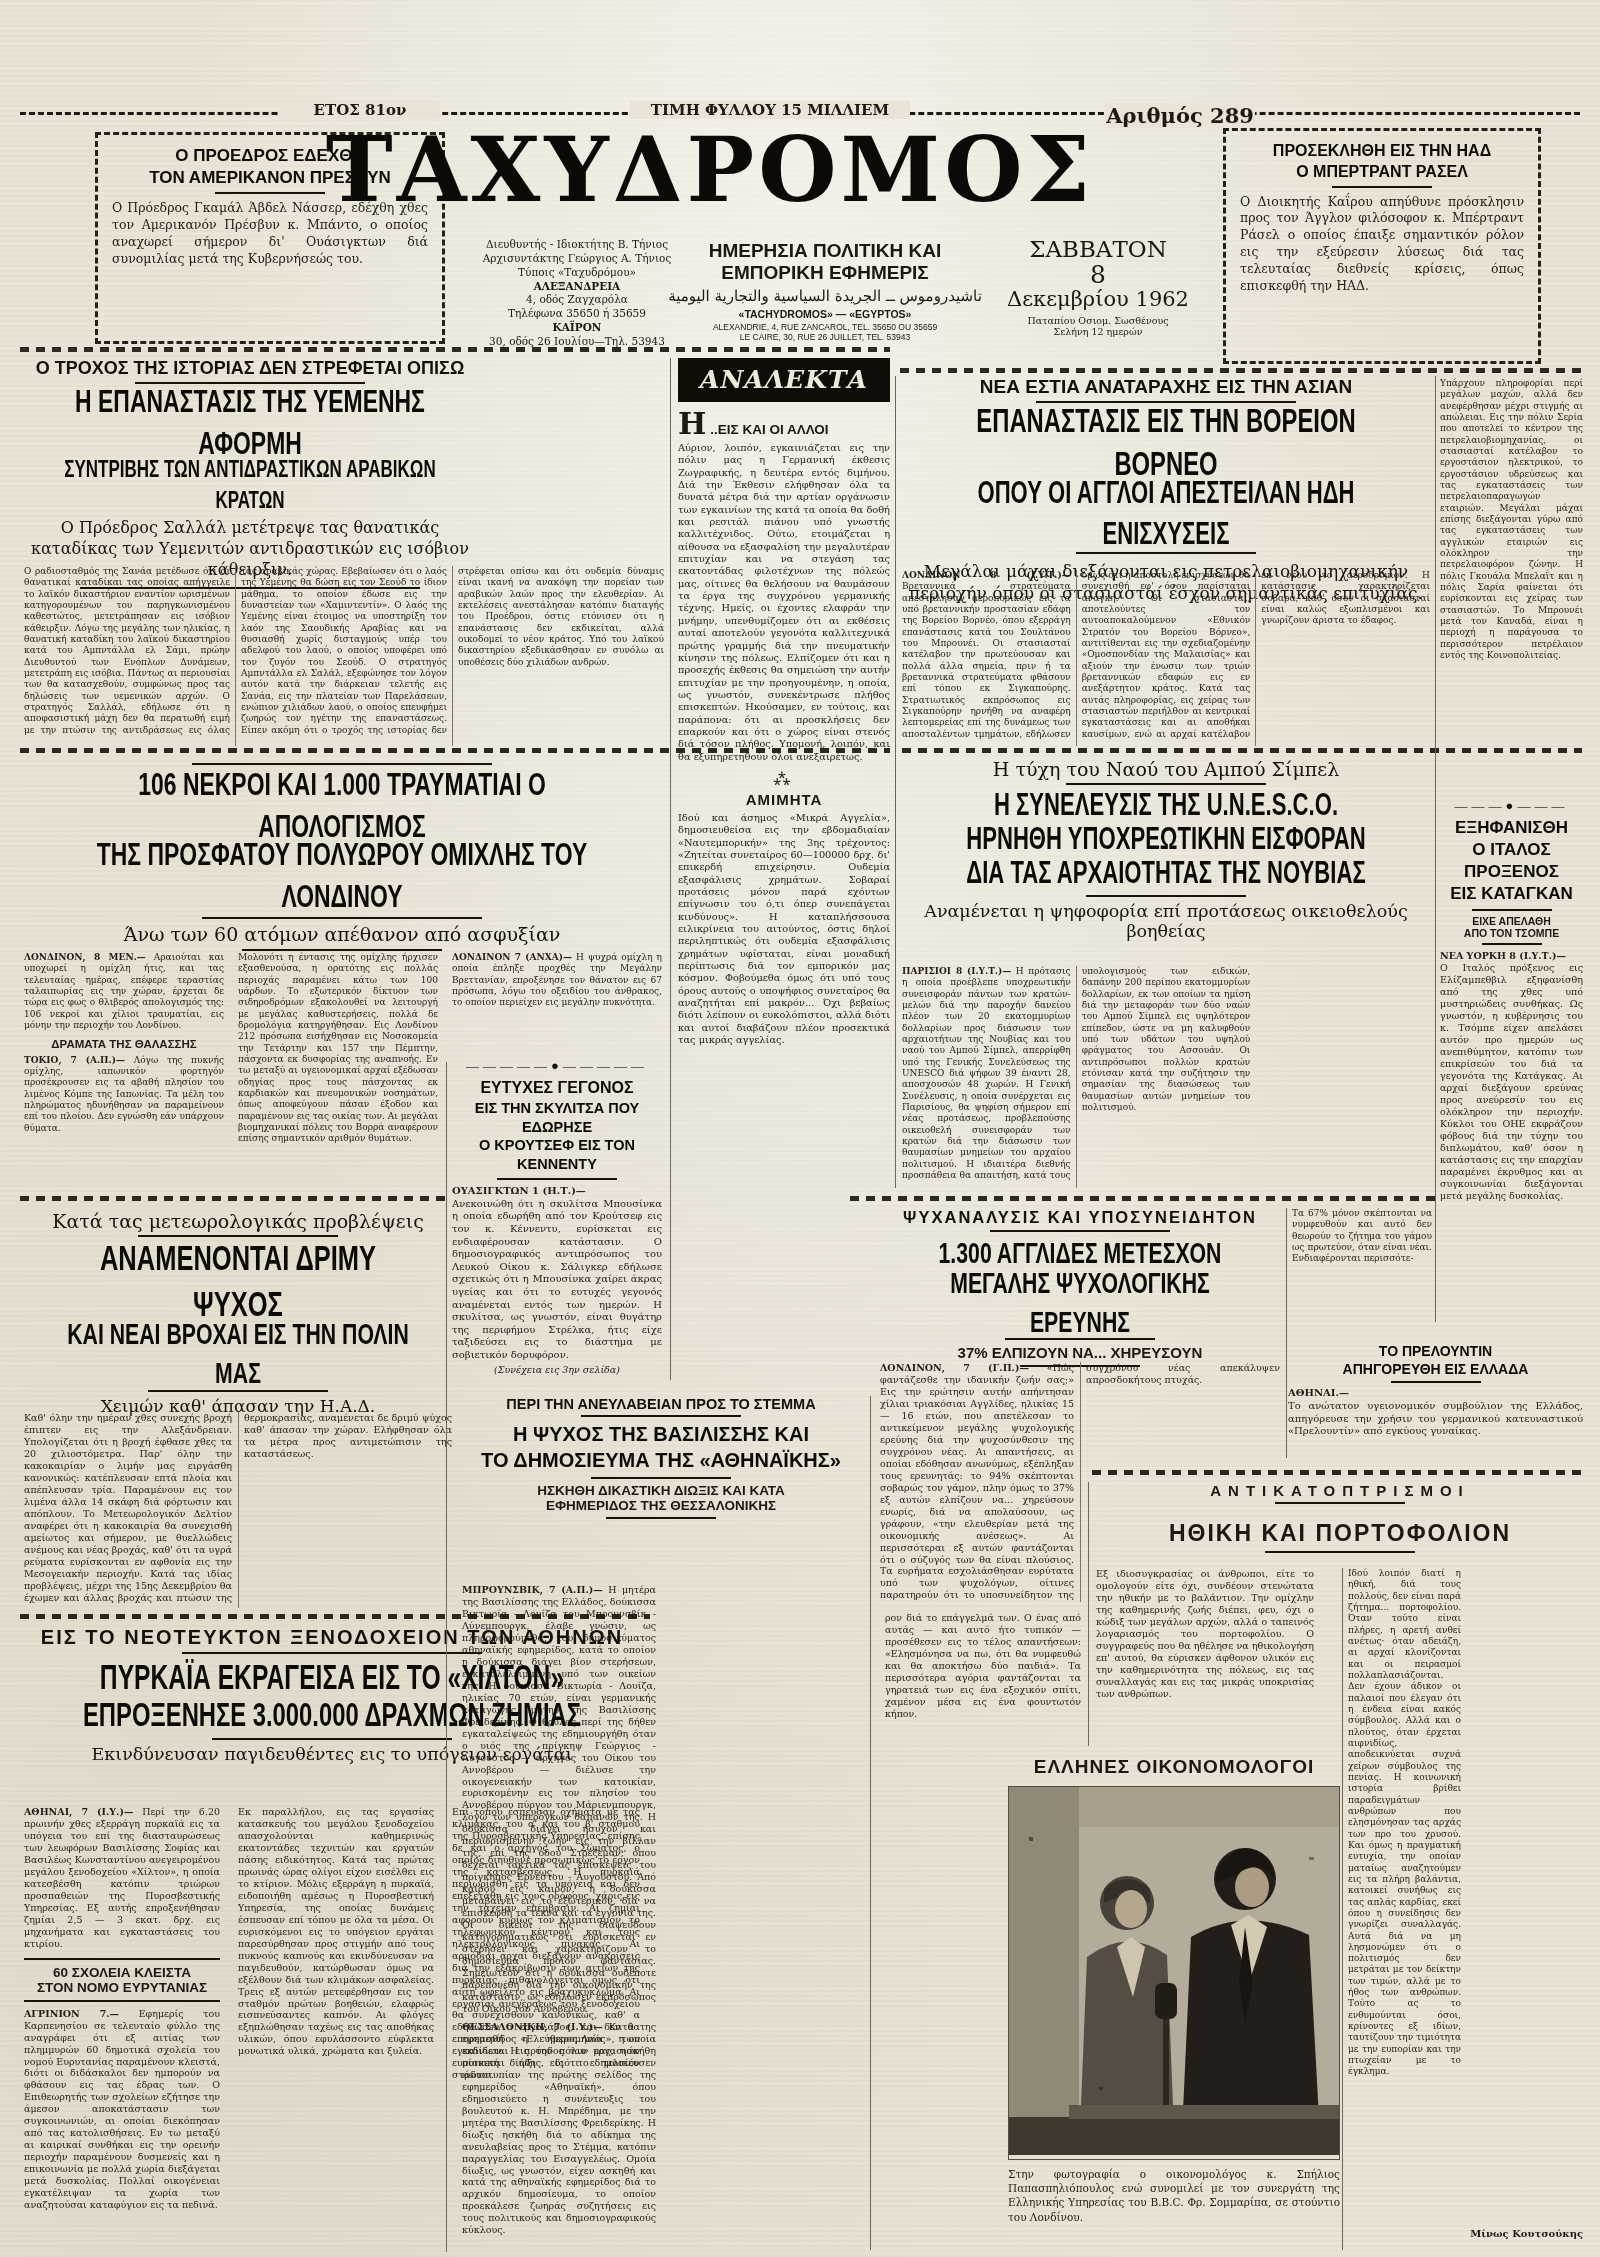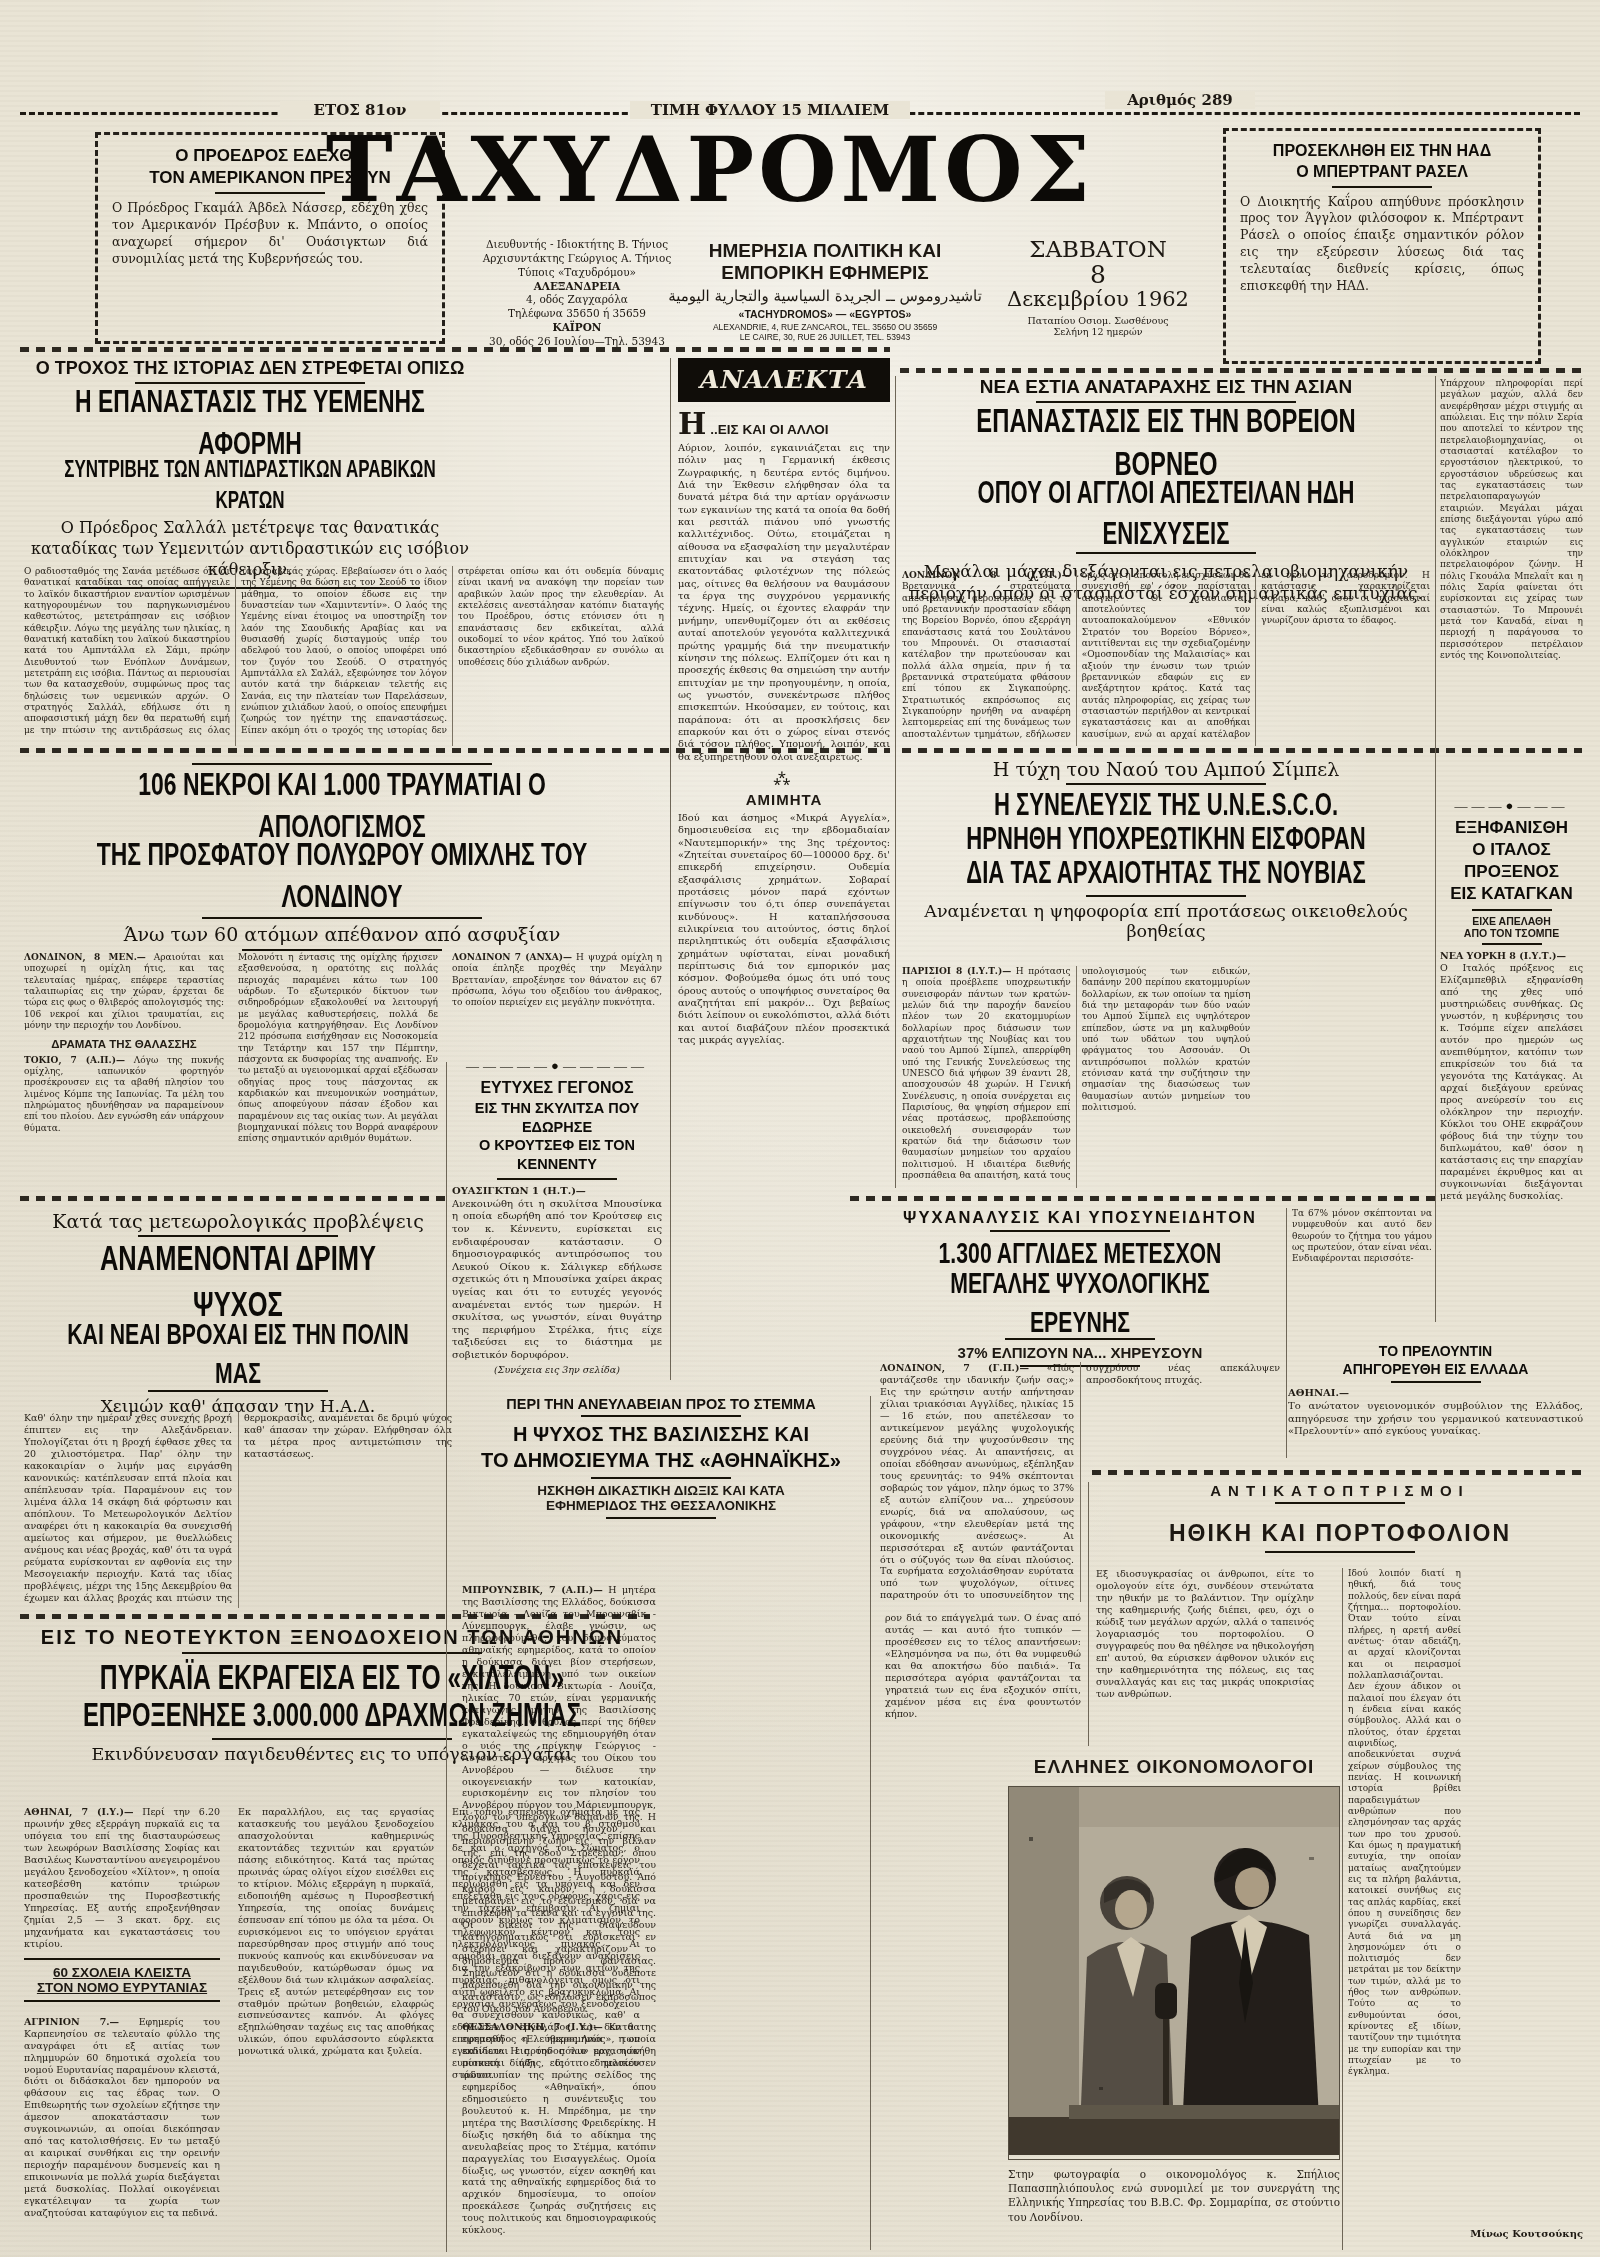--- a/index.html
+++ b/index.html
@@ -35,21 +35,21 @@
   .photo-wrap{border:1px solid #544d40;}
 </style>
 </head>
 <body>
 
 <div id="paper">
 
   <div class="abs" style="left:20px;top:112px;width:1560px;border-top:3px dashed #1d1913;"></div>
   <div class="abs serif b" style="left:280px;top:101px;width:160px;font-size:15px;text-align:center;background:#e9e4d5;">ΕΤΟΣ 81ον</div>
   <div class="abs serif b" style="left:630px;top:101px;width:280px;font-size:15px;text-align:center;background:#e9e4d5;">ΤΙΜΗ ΦΥΛΛΟΥ 15 ΜΙΛΛΙΕΜ</div>
-  <div class="abs serif b" style="left:1105px;top:91px;width:150px;font-size:15px;text-align:center;background:#e9e4d5;">Αριθμός 289</div>
+  <div class="abs serif b" style="left:1105px;top:103px;width:150px;font-size:21px;text-align:center;background:#e9e4d5;">Αριθμός 289</div>
 
   <div class="abs dashbox" style="left:95px;top:132px;width:350px;height:212px;">
     <div class="boxtitle" style="font-size:17px;">Ο ΠΡΟΕΔΡΟΣ ΕΔΕΧΘΗ</div>
     <div class="boxtitle" style="font-size:17px;">ΤΟΝ ΑΜΕΡΙΚΑΝΟΝ ΠΡΕΣΒΥΝ</div>
     <div class="crule" style="width:110px;"></div>
     <div class="bodytxt" style="font-size:12.5px;margin-top:6px;line-height:1.35;">Ο Πρόεδρος Γκαμάλ Άβδελ Νάσσερ, εδέχθη χθες τον Αμερικανόν Πρέσβυν κ. Μπάντο, ο οποίος αναχωρεί σήμερον δι' Ουάσιγκτων διά συνομιλίας μετά της Κυβερνήσεώς του.</div>
   </div>
 
   <div class="abs serif b ctr" style="left:280px;top:124px;width:860px;font-size:90px;line-height:1;letter-spacing:4px;color:#0c0a07;white-space:nowrap;">ΤΑΧΥΔΡΟΜΟΣ</div>
 
@@ -256,21 +256,21 @@
     <div class="hl cond" style="font-size:29px;margin-top:5px;">ΠΥΡΚΑΪΑ ΕΚΡΑΓΕΙΣΑ ΕΙΣ ΤΟ «ΧΙΛΤΟΝ»</div>
     <div class="hl cond" style="font-size:28px;">ΕΠΡΟΞΕΝΗΣΕ 3.000.000 ΔΡΑΧΜΩΝ ΖΗΜΙΑΣ</div>
     <div class="crule" style="width:240px;margin-top:5px;"></div>
     <div class="sub" style="font-size:17.5px;margin-top:4px;">Εκινδύνευσαν παγιδευθέντες εις το υπόγειον εργάται</div>
   </div>
   <div class="abs" style="left:24px;top:1806px;width:196px;height:446px;overflow:hidden;">
     <div class="bodytxt" style="font-size:9.5px;">
       <span class="dl">ΑΘΗΝΑΙ, 7 (Ι.Υ.)—</span>
       <span>Περί την 6.20 πρωινήν χθες εξερράγη πυρκαϊά εις τα υπόγεια του επί της διασταυρώσεως των λεωφόρων Βασιλίσσης Σοφίας και Βασιλέως Κωνσταντίνου ανεγειρομένου μεγάλου ξενοδοχείου «Χίλτον», η οποία κατεσβέσθη κατόπιν τριώρων προσπαθειών της Πυροσβεστικής Υπηρεσίας. Εξ αυτής επροξενήθησαν ζημίαι 2,5 — 3 εκατ. δρχ. εις μηχανήματα και εγκαταστάσεις του κτιρίου.</span>
     </div>
-    <div style="border-top:2px solid #171309;border-bottom:2px solid #171309;margin:8px 0 14px;padding:5px 0;text-decoration:underline;">
+    <div style="border-top:2px solid #171309;border-bottom:2px solid #171309;margin:8px 0 6px;padding:5px 0;">
       <div class="sans b ctr" style="font-size:13.5px;">60 ΣΧΟΛΕΙΑ ΚΛΕΙΣΤΑ</div>
       <div class="sans b ctr" style="font-size:13.5px;">ΣΤΟΝ ΝΟΜΟ ΕΥΡΥΤΑΝΙΑΣ</div>
     </div>
     <div class="bodytxt" style="font-size:9.5px;">
       <span class="dl">ΑΓΡΙΝΙΟΝ 7.—</span>
       <span>Εφημερίς του Καρπενησίου σε τελευταίο φύλλο της αναγράφει ότι εξ αιτίας των πλημμυρών 60 δημοτικά σχολεία του νομού Ευρυτανίας παραμένουν κλειστά, διότι οι διδάσκαλοι δεν ημπορούν να φθάσουν εις τας έδρας των. Ο Επιθεωρητής των σχολείων εζήτησε την άμεσον αποκατάστασιν των συγκοινωνιών, αι οποίαι διεκόπησαν από τας κατολισθήσεις. Εν τω μεταξύ αι καιρικαί συνθήκαι εις την ορεινήν περιοχήν παραμένουν δυσμενείς και η επικοινωνία με πολλά χωρία διεξάγεται μετά δυσκολίας. Πολλαί οικογένειαι εγκατέλειψαν τα χωρία των αναζητούσαι καταφύγιον εις τα πεδινά.</span>
     </div>
   </div>
   <div class="abs bodytxt" style="left:238px;top:1806px;width:196px;height:446px;font-size:9.5px;overflow:hidden;">Εκ παραλλήλου, εις τας εργασίας κατασκευής του μεγάλου ξενοδοχείου απασχολούνται καθημερινώς εκατοντάδες τεχνιτών και εργατών πάσης ειδικότητος. Κατά τας πρώτας πρωινάς ώρας ολίγοι είχον εισέλθει εις το κτίριον. Μόλις εξερράγη η πυρκαϊά, ειδοποιήθη αμέσως η Πυροσβεστική Υπηρεσία, της οποίας δυνάμεις έσπευσαν επί τόπου με όλα τα μέσα. Οι ευρισκόμενοι εις το υπόγειον εργάται παρεσύρθησαν προς στιγμήν από τους πυκνούς καπνούς και εκινδύνευσαν να παγιδευθούν, κατώρθωσαν όμως να εξέλθουν διά των κλιμάκων ασφαλείας. Τρεις εξ αυτών μετεφέρθησαν εις τον σταθμόν πρώτων βοηθειών, ελαφρώς εισπνεύσαντες καπνόν. Αι φλόγες εξηπλώθησαν ταχέως εις τας αποθήκας υλικών, όπου εφυλάσσοντο εύφλεκτα μονωτικά υλικά, χρώματα και ξυλεία.</div>
   <div class="abs bodytxt" style="left:452px;top:1806px;width:188px;height:446px;font-size:9.5px;overflow:hidden;">Επί τόπου έσπευσαν οχήματα με τας κλίμακας, του α' και του β' σταθμού της Πυροσβεστικής Υπηρεσίας, επίσης δε και ο αρχηγός του Σώματος, ο οποίος διηύθυνε προσωπικώς το έργον της κατασβέσεως. Η πυρκαϊά περιωρίσθη εις τα υπόγεια και δεν επεξετάθη εις τους ορόφους, χάρις εις την ταχείαν επέμβασιν. Αι ζημίαι αφορούν κυρίως τον κλιματισμόν, το τηλεφωνικόν κέντρον και τους ηλεκτρολογικούς πίνακας. Αι αρμόδιαι αρχαί διεξάγουν ανακρίσεις διά την εξακρίβωσιν των αιτίων της πυρκαϊάς, πιθανολογείται όμως ότι αύτη ωφείλετο εις βραχυκύκλωμα. Αι εργασίαι ανεγέρσεως του ξενοδοχείου θα συνεχισθούν κανονικώς, καθ' α εδήλωσεν ο εργολάβος, και δεν θα επηρεασθή η ημερομηνία των εγκαινίων. Η πρόοδος των εργασιών ευρίσκεται ήδη εις το τελικόν στάδιον.</div>

